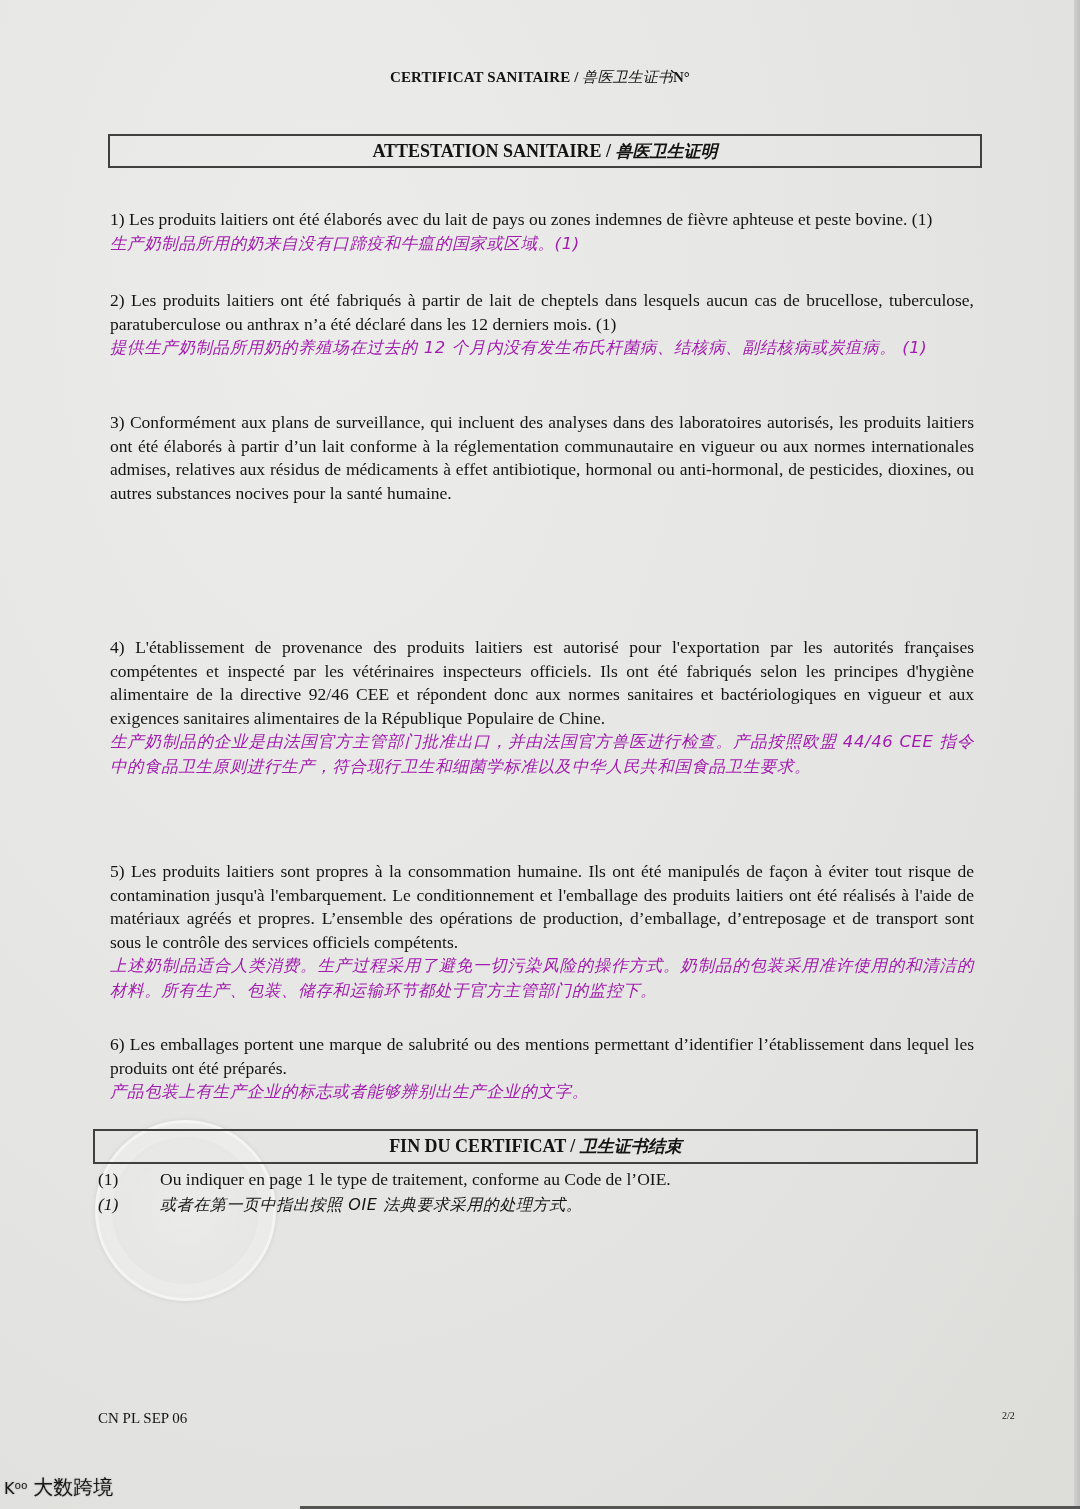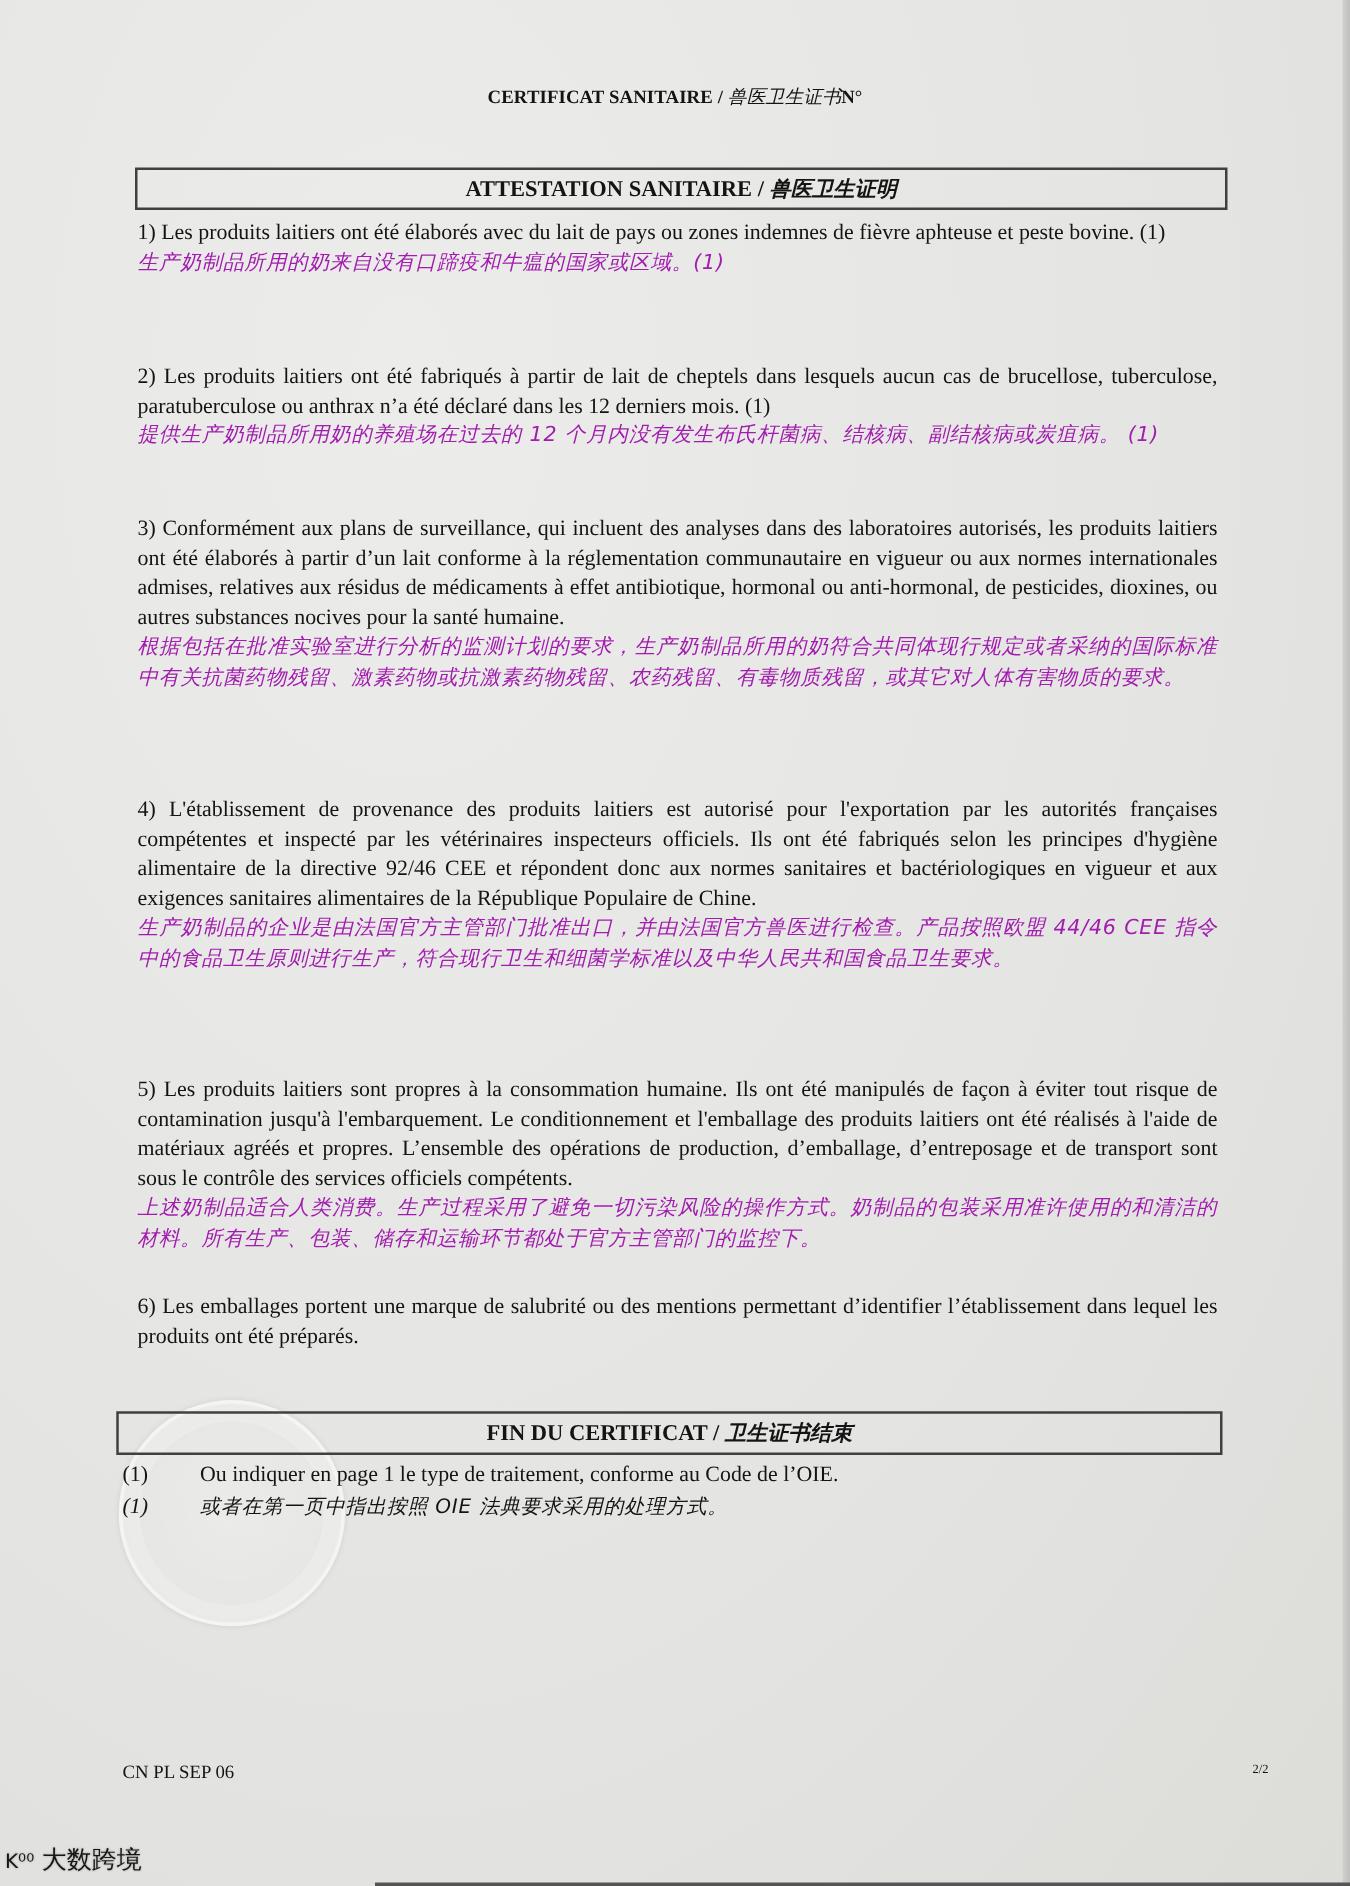--- a/index.html
+++ b/index.html
@@ -27,21 +27,21 @@
     .para {
       position: absolute; left: 110px; width: 864px;
       font-size: 17.5px; line-height: 23.5px; text-align: justify;
     }
     .para .fr { display: block; }
     .para .cn {
       display: block; font-style: italic; font-family: "DejaVu Sans", sans-serif;
       font-size: 16.5px; line-height: 24.5px; letter-spacing: 0.6px; color: #a21caf;
       text-align: justify;
     }
-    .p1 { top: 174px; }
+    .p1 { top: 208px; }
     .p2 { top: 289px; }
     .p3 { top: 411px; }
     .p4 { top: 636px; }
     .p5 { top: 860px; }
     .p6 { top: 1033px; }
     .foot-row {
       position: absolute; left: 98px; font-size: 17.5px; line-height: 22px;
     }
     .foot-row .num { display: inline-block; width: 62px; }
     .foot-1 { top: 1168px; }
@@ -80,35 +80,35 @@
   <span class="cn">生产奶制品所用的奶来自没有口蹄疫和牛瘟的国家或区域。(1)</span>
 </div>
 
 <div class="para p2">
   <span class="fr">2) Les produits laitiers ont été fabriqués à partir de lait de cheptels dans lesquels aucun cas de brucellose, tuberculose, paratuberculose ou anthrax n’a été déclaré dans les 12 derniers mois. (1)</span>
   <span class="cn">提供生产奶制品所用奶的养殖场在过去的 12 个月内没有发生布氏杆菌病、结核病、副结核病或炭疽病。 (1)</span>
 </div>
 
 <div class="para p3">
   <span class="fr">3) Conformément aux plans de surveillance, qui incluent des analyses dans des laboratoires autorisés, les produits laitiers ont été élaborés à partir d’un lait conforme à la réglementation communautaire en vigueur ou aux normes internationales admises, relatives aux résidus de médicaments à effet antibiotique, hormonal ou anti-hormonal, de pesticides, dioxines, ou autres substances nocives pour la santé humaine.</span>
-  <span class="cn">根据包括在批准实验室进行分析的监测计划的要求，生产奶制品所用的奶符合共同体现行规定或者采纳的国际标准中有关抗菌药物残留、激素药物或抗激素药物残留、农药残留、有毒物质残留，或其它对人体有害物质的要求。</span>
 </div>
 
 <div class="para p4">
   <span class="fr">4) L'établissement de provenance des produits laitiers est autorisé pour l'exportation par les autorités françaises compétentes et inspecté par les vétérinaires inspecteurs officiels. Ils ont été fabriqués selon les principes d'hygiène alimentaire de la directive 92/46 CEE et répondent donc aux normes sanitaires et bactériologiques en vigueur et aux exigences sanitaires alimentaires de la République Populaire de Chine.</span>
   <span class="cn">生产奶制品的企业是由法国官方主管部门批准出口，并由法国官方兽医进行检查。产品按照欧盟 44/46 CEE 指令中的食品卫生原则进行生产，符合现行卫生和细菌学标准以及中华人民共和国食品卫生要求。</span>
 </div>
 
 <div class="para p5">
   <span class="fr">5) Les produits laitiers sont propres à la consommation humaine. Ils ont été manipulés de façon à éviter tout risque de contamination jusqu'à l'embarquement. Le conditionnement et l'emballage des produits laitiers ont été réalisés à l'aide de matériaux agréés et propres. L’ensemble des opérations de production, d’emballage, d’entreposage et de transport sont sous le contrôle des services officiels compétents.</span>
   <span class="cn">上述奶制品适合人类消费。生产过程采用了避免一切污染风险的操作方式。奶制品的包装采用准许使用的和清洁的材料。所有生产、包装、储存和运输环节都处于官方主管部门的监控下。</span>
 </div>
 
 <div class="para p6">
   <span class="fr">6) Les emballages portent une marque de salubrité ou des mentions permettant d’identifier l’établissement dans lequel les produits ont été préparés.</span>
+  <span class="cn">产品包装上有生产企业的标志或者能够辨别出生产企业的文字。</span>
 </div>
 
 <div class="seal"></div>
 
 <div class="box box-end">
   <span>FIN DU CERTIFICAT / </span><span class="cn-i">卫生证书结束</span>
 </div>
 
 <div class="foot-row foot-1">
   <span class="num">(1)</span><span class="txt">Ou indiquer en page 1 le type de traitement, conforme au Code de l’OIE.</span>

